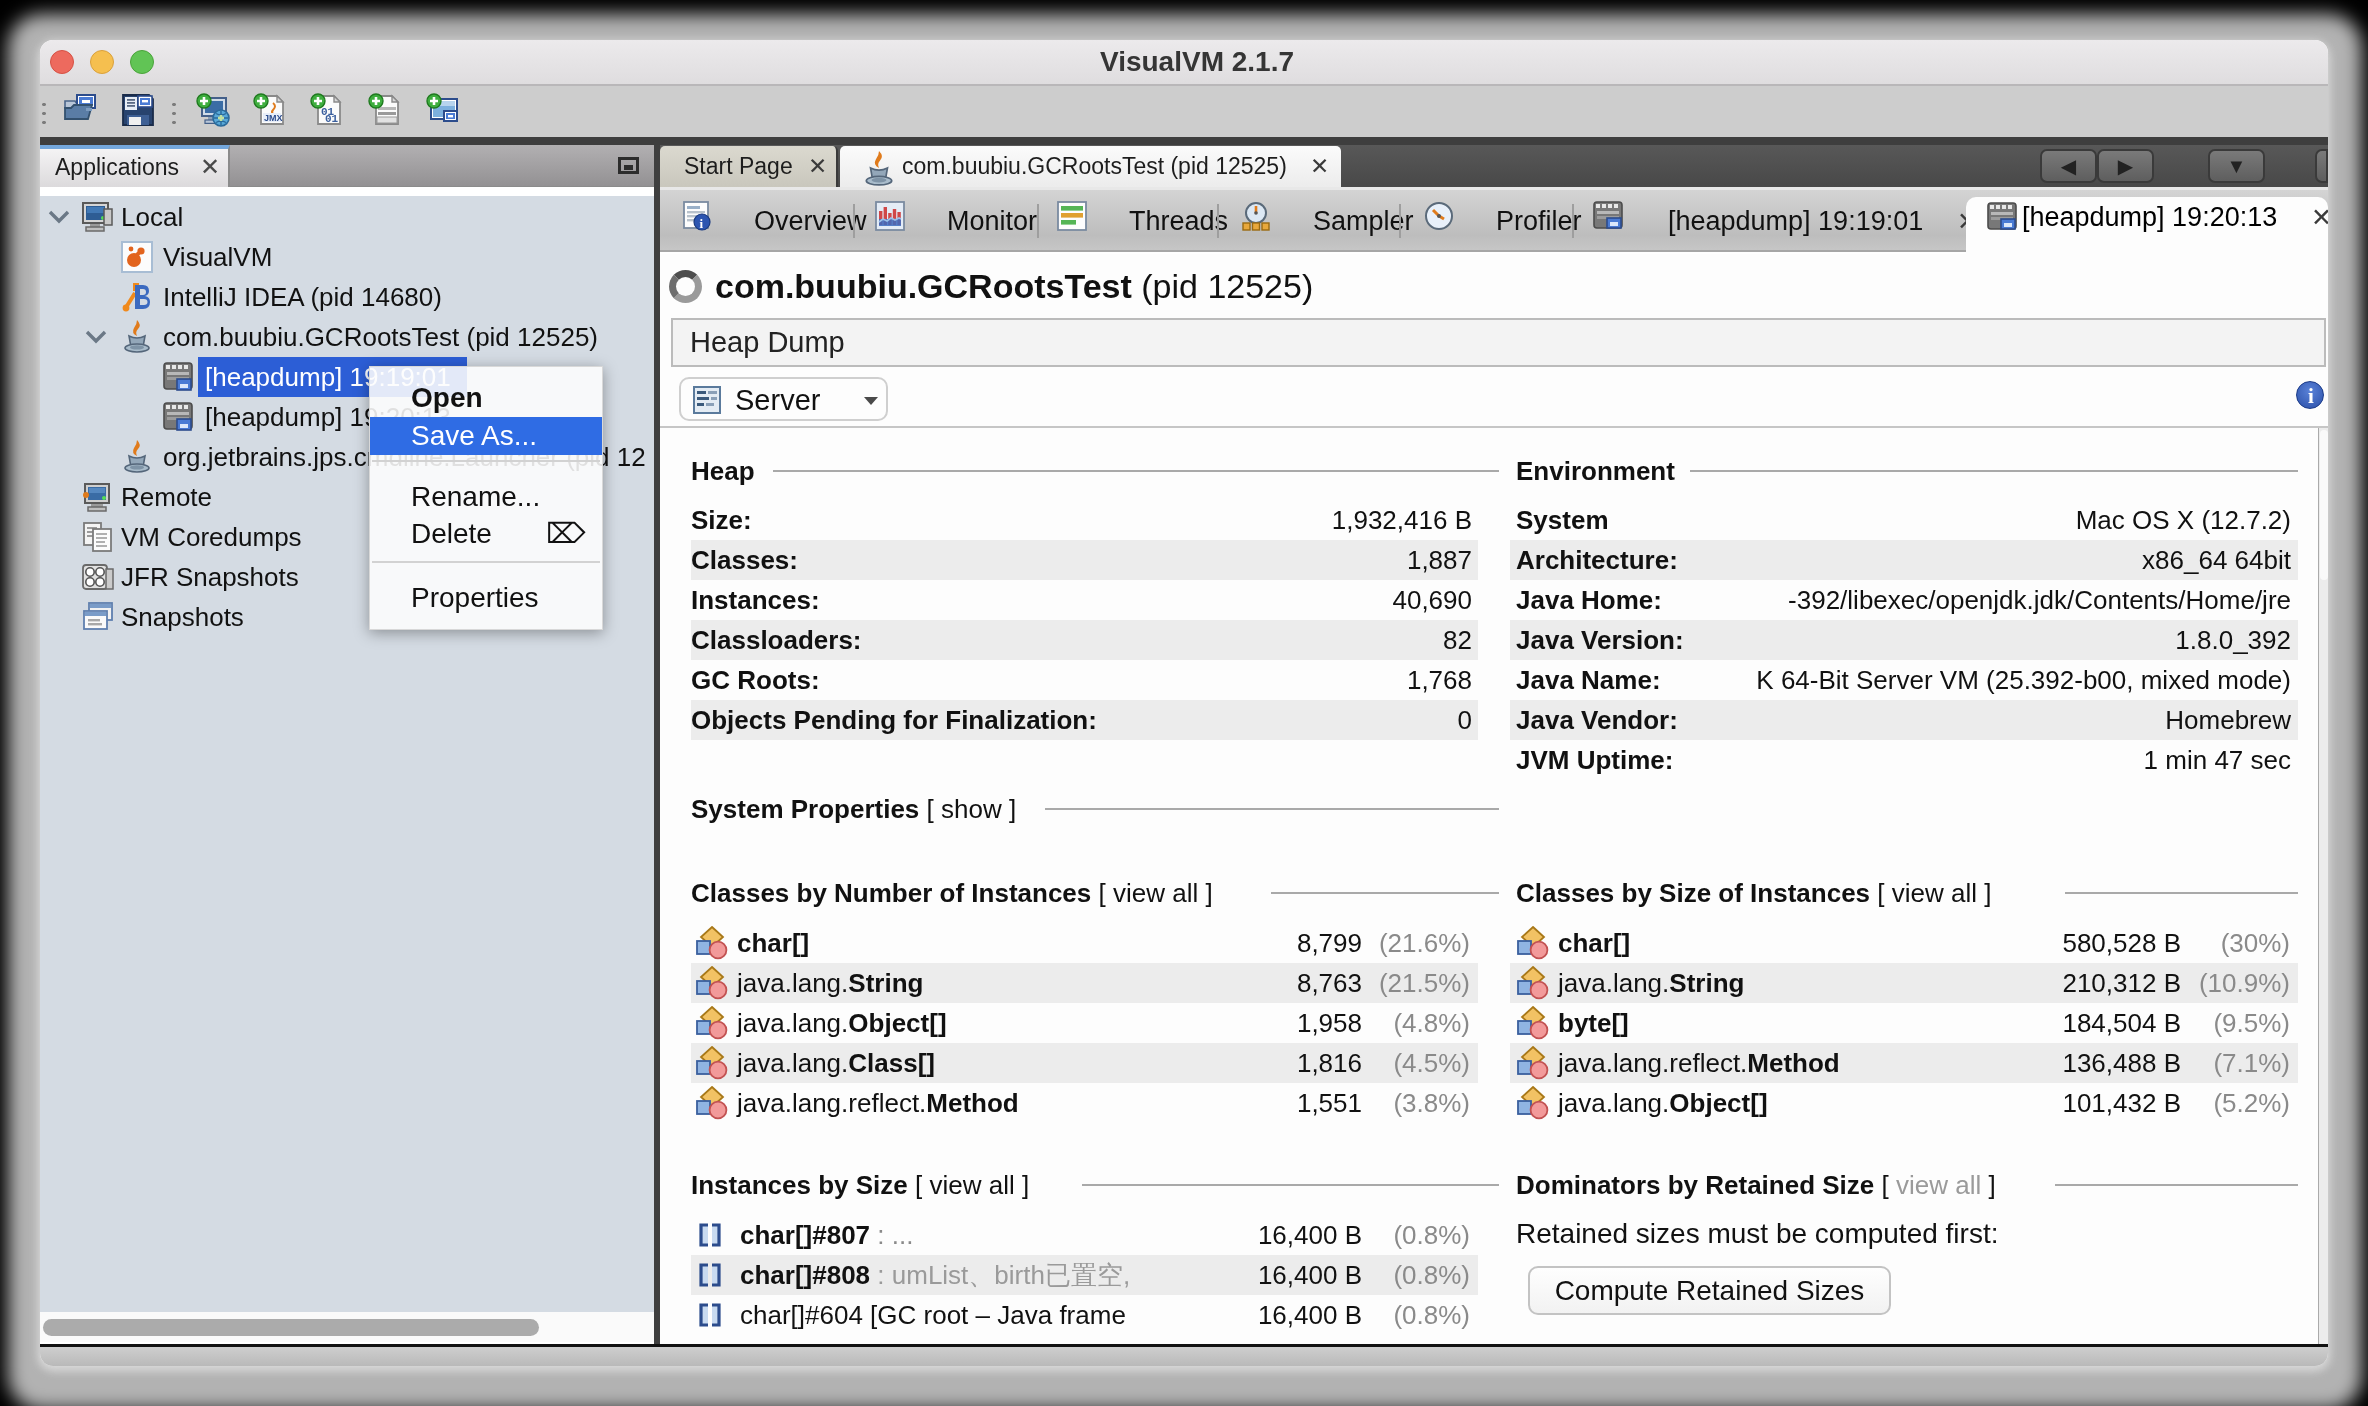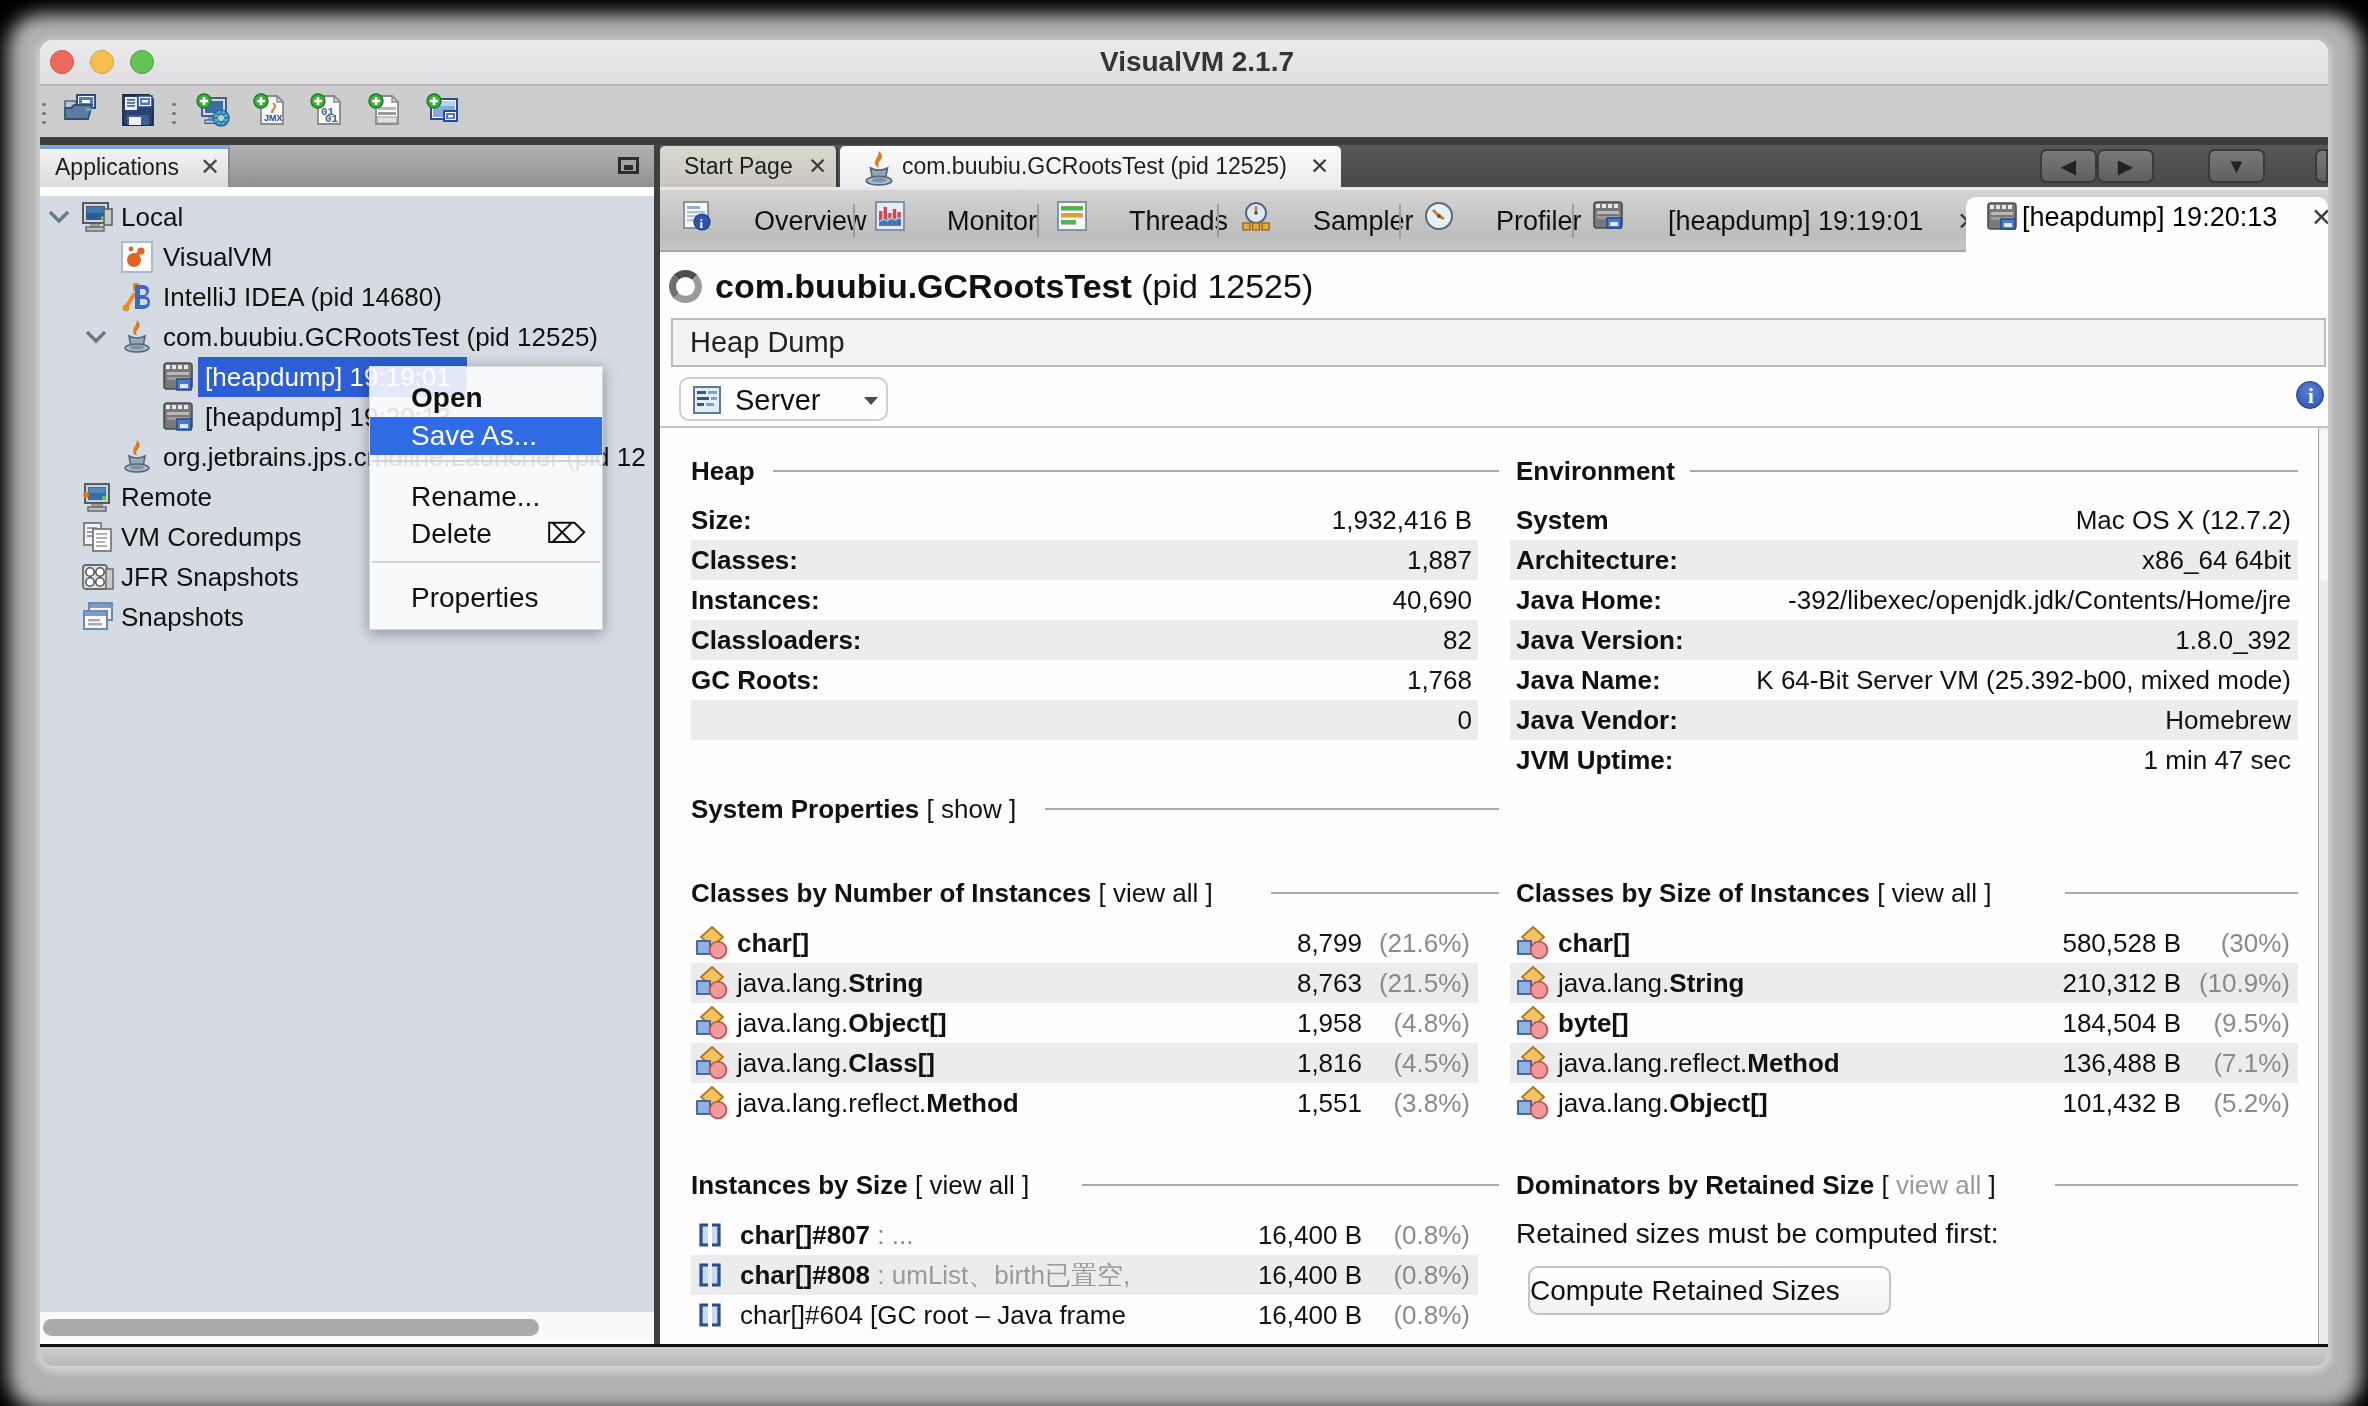--- a/index.html
+++ b/index.html
@@ -460,20 +460,21 @@
     <div class="lbl" style="left:31px;top:246px;line-height:40px;">Size:</div>
       <div class="val" style="left:412px;top:246px;width:400px;line-height:40px;">1,932,416 B</div>
     <div class="lbl" style="left:31px;top:286px;line-height:40px;">Classes:</div>
       <div class="val" style="left:412px;top:286px;width:400px;line-height:40px;">1,887</div>
     <div class="lbl" style="left:31px;top:326px;line-height:40px;">Instances:</div>
       <div class="val" style="left:412px;top:326px;width:400px;line-height:40px;">40,690</div>
     <div class="lbl" style="left:31px;top:366px;line-height:40px;">Classloaders:</div>
       <div class="val" style="left:412px;top:366px;width:400px;line-height:40px;">82</div>
     <div class="lbl" style="left:31px;top:406px;line-height:40px;">GC Roots:</div>
       <div class="val" style="left:412px;top:406px;width:400px;line-height:40px;">1,768</div>
+    <div class="lbl" style="left:31px;top:446px;line-height:40px;">Objects Pending for Finalization:</div>
       <div class="val" style="left:412px;top:446px;width:400px;line-height:40px;">0</div>
 
     <div class="sechead" style="left:856px;top:202px;">Environment</div>
     <div class="secline" style="left:1030px;top:216px;width:608px;"></div>
     <div class="stripe" style="left:850px;top:286px;width:788px;height:40px;"></div>
     <div class="stripe" style="left:850px;top:366px;width:788px;height:40px;"></div>
     <div class="stripe" style="left:850px;top:446px;width:788px;height:40px;"></div>
     <div class="lbl" style="left:856px;top:246px;line-height:40px;">System</div>
       <div class="val" style="left:1000px;top:246px;width:631px;line-height:40px;">Mac OS X (12.7.2)</div>
     <div class="lbl" style="left:856px;top:286px;line-height:40px;">Architecture:</div>
@@ -604,21 +605,21 @@
           <polygon points="17,1 28,11 17,21 6,11" fill="#f2c264" stroke="#a87818" stroke-width="1.8"></polygon>
           <rect x="2" y="15" width="13" height="13" fill="#90b4e2" stroke="#3a5f9e" stroke-width="1.8"></rect>
           <circle cx="23" cy="24" r="8.4" fill="#f29a9a" stroke="#c25252" stroke-width="1.8"></circle>
         </g>
       </defs>
     </svg>
 
     <div class="sechead" style="left:856px;top:916px;">Dominators by Retained Size <span style="font-weight:normal;">[ <span style="color:#9a9a9a;">view all</span> ]</span></div>
     <div class="secline" style="left:1395px;top:930px;width:243px;"></div>
     <div class="abs" style="left:856px;top:965px;line-height:30px;font-size:28px;">Retained sizes must be computed first:</div>
-    <div class="abs" style="left:868px;top:1012px;width:363px;height:49px;border:2px solid #c3c3c3;border-radius:10px;background:linear-gradient(#fefefe,#f2f2f2);line-height:45px;font-size:28px;">Compute Retained Sizes</div>
+    <div class="abs" style="left:868px;top:1012px;width:363px;height:49px;border:2px solid #c3c3c3;border-radius:10px;background:linear-gradient(#fefefe,#f2f2f2);text-align:center;line-height:45px;font-size:28px;">Compute Retained Sizes</div>
   </div>
 
   <div id="blackline"></div>
   <div id="statusbar"></div>
 
   <div id="menu">
     <div class="mitem" style="top:12px;font-weight:bold;">Open</div>
     <div class="mitem" style="top:50px;background:#2f6ce4;color:#fff;">Save As...</div>
     <div class="msep" style="top:93px;"></div>
     <div class="mitem" style="top:111px;">Rename...</div>

